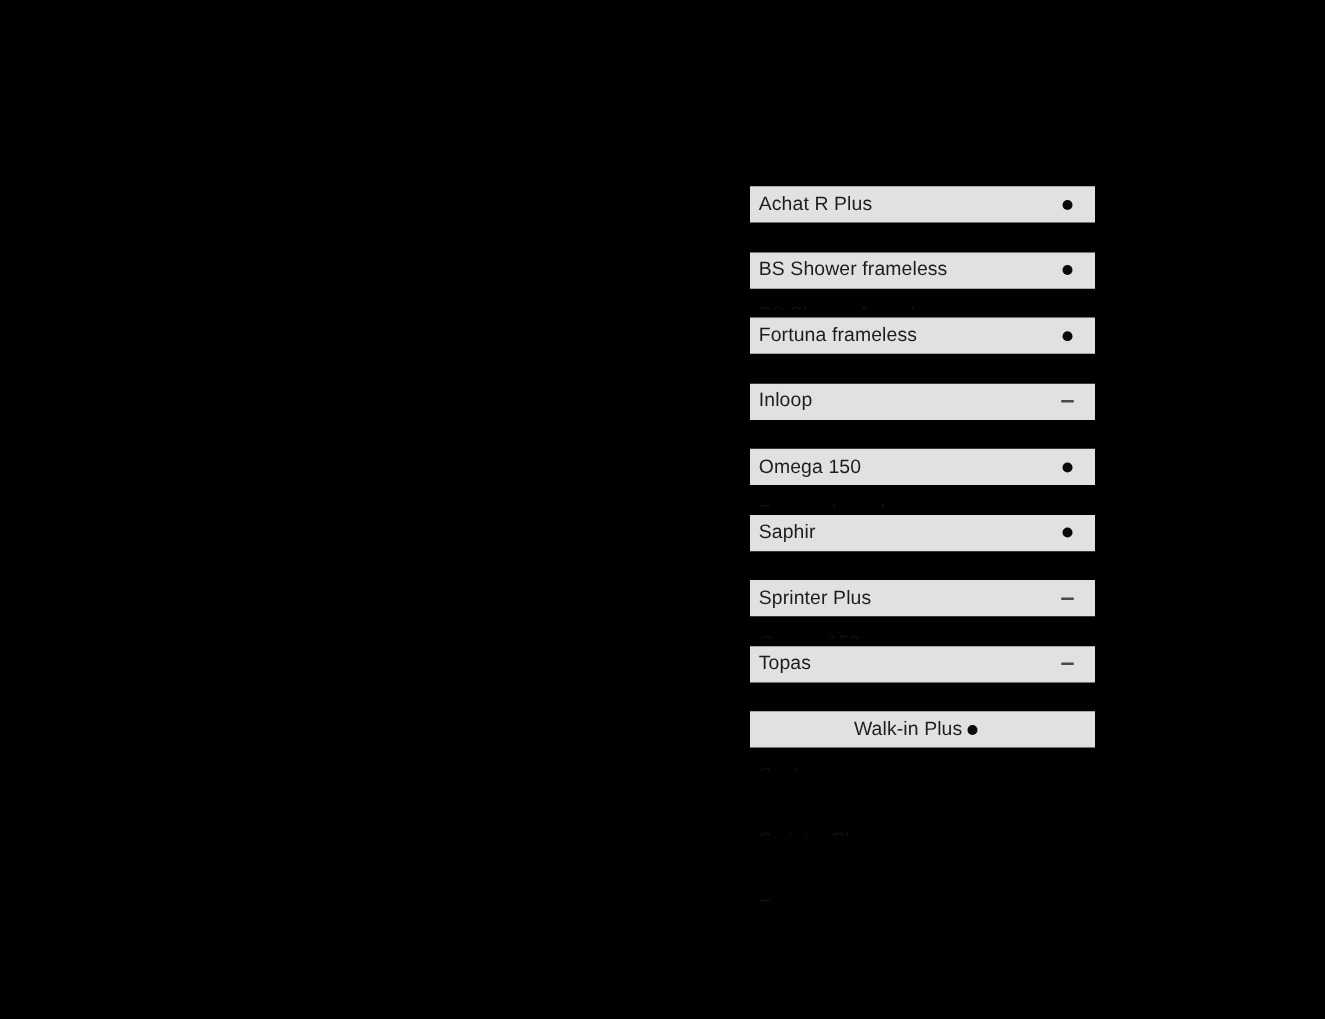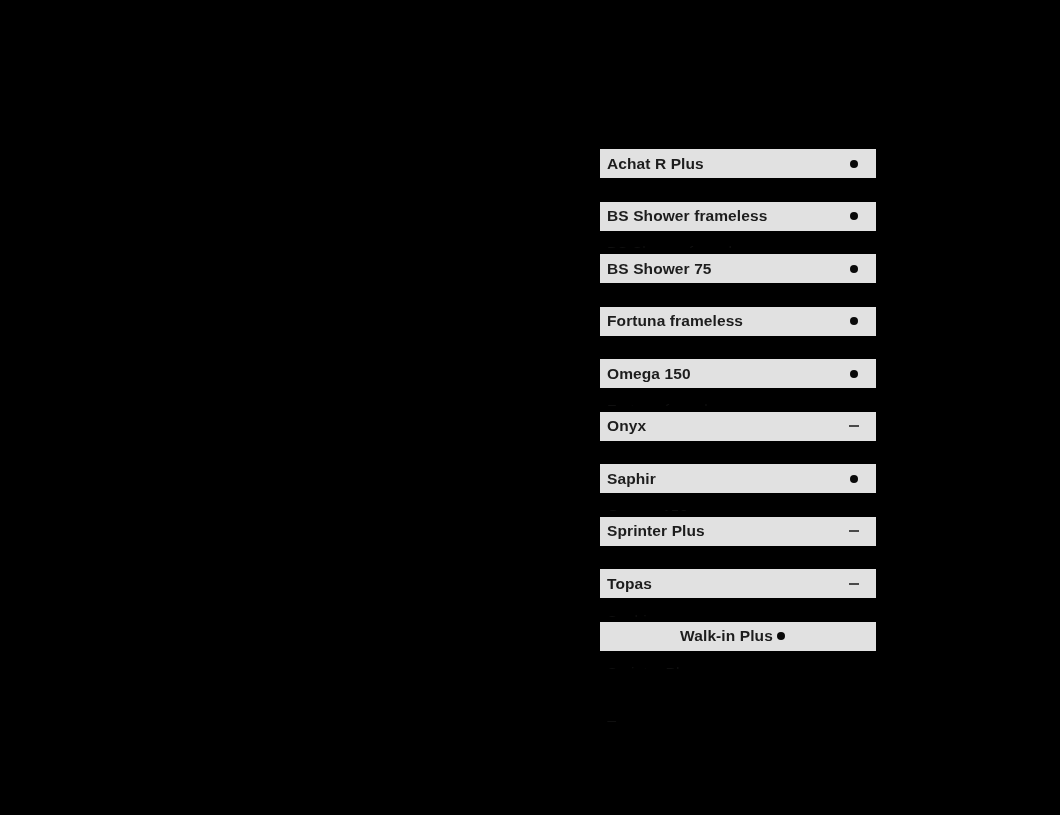--- a/index.html
+++ b/index.html
@@ -41,21 +41,21 @@
     margin-bottom: 0;
     justify-content: center;
   }
 
   .product-label {
     font-size: 15.5px;
     line-height: 1;
     color: #1d1d1d;
     letter-spacing: 0.1px;
     white-space: nowrap;
-    font-weight: 700;
+    font-weight: 400;
   }
 
   .product-marker {
     flex: 0 0 auto;
     display: flex;
     align-items: center;
     justify-content: center;
     width: 16px;
     height: 16px;
   }
@@ -99,41 +99,35 @@
         <span class="marker-dot"></span>
       </span>
     </div>
     <div class="product-row">
       <span class="product-label">BS Shower frameless</span>
       <span class="product-marker">
         <span class="marker-dot"></span>
       </span>
     </div>
     <div class="product-row">
-      <span class="product-label">BS Shower 75</span>
-      <span class="product-marker">
-        <span class="marker-dot"></span>
-      </span>
-    </div>
-    <div class="product-row">
       <span class="product-label">Fortuna frameless</span>
       <span class="product-marker">
         <span class="marker-dot"></span>
       </span>
     </div>
     <div class="product-row">
+      <span class="product-label">Inloop</span>
+      <span class="product-marker">
+        <span class="marker-dash"></span>
+      </span>
+    </div>
+    <div class="product-row">
       <span class="product-label">Omega 150</span>
       <span class="product-marker">
         <span class="marker-dot"></span>
-      </span>
-    </div>
-    <div class="product-row">
-      <span class="product-label">Onyx</span>
-      <span class="product-marker">
-        <span class="marker-dash"></span>
       </span>
     </div>
     <div class="product-row">
       <span class="product-label">Saphir</span>
       <span class="product-marker">
         <span class="marker-dot"></span>
       </span>
     </div>
     <div class="product-row">
       <span class="product-label">Sprinter Plus</span>

